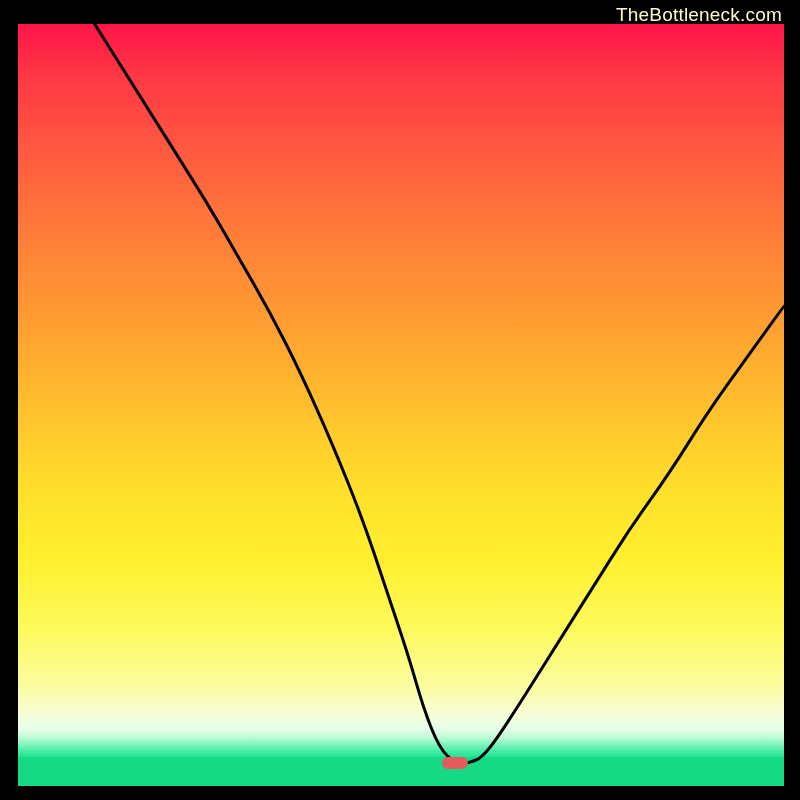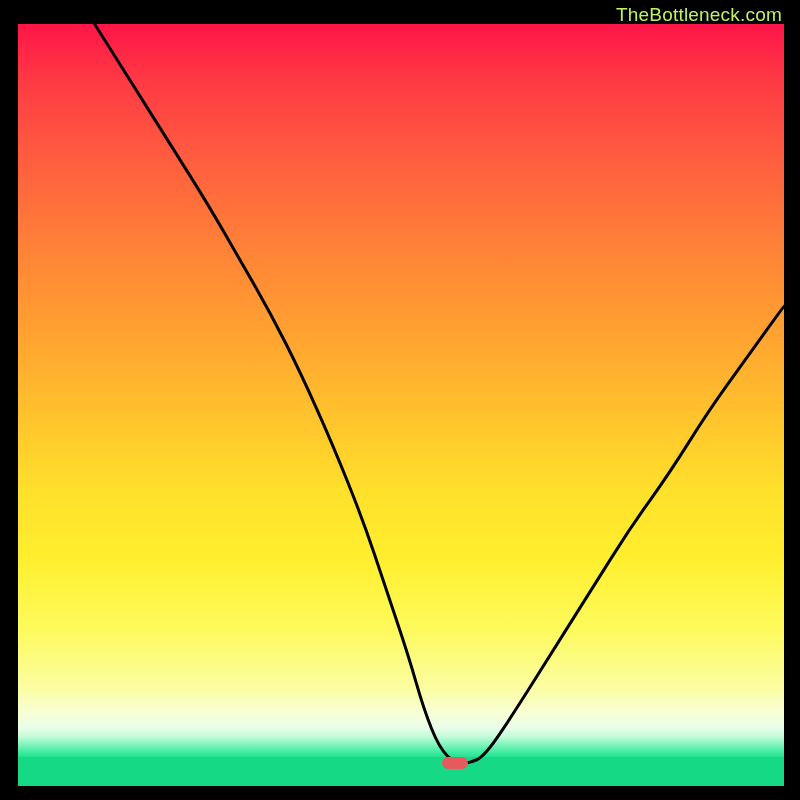--- a/index.html
+++ b/index.html
@@ -14,21 +14,21 @@
 }
 .plot-frame{
   position:absolute;
   left:18px; top:24px;
   width:766px; height:762px;
   background:#fff;
 }
 .attribution{
   position:absolute;
   top:4px; right:18px;
-  color:#bef264;
+  color:#fef9c3;
   font-size:19px;
   letter-spacing:0.2px;
   z-index:5;
 }
 .grad{
   position:absolute;
   left:0; right:0;
 }
 .grad-a{
   top:0; height:686px;

